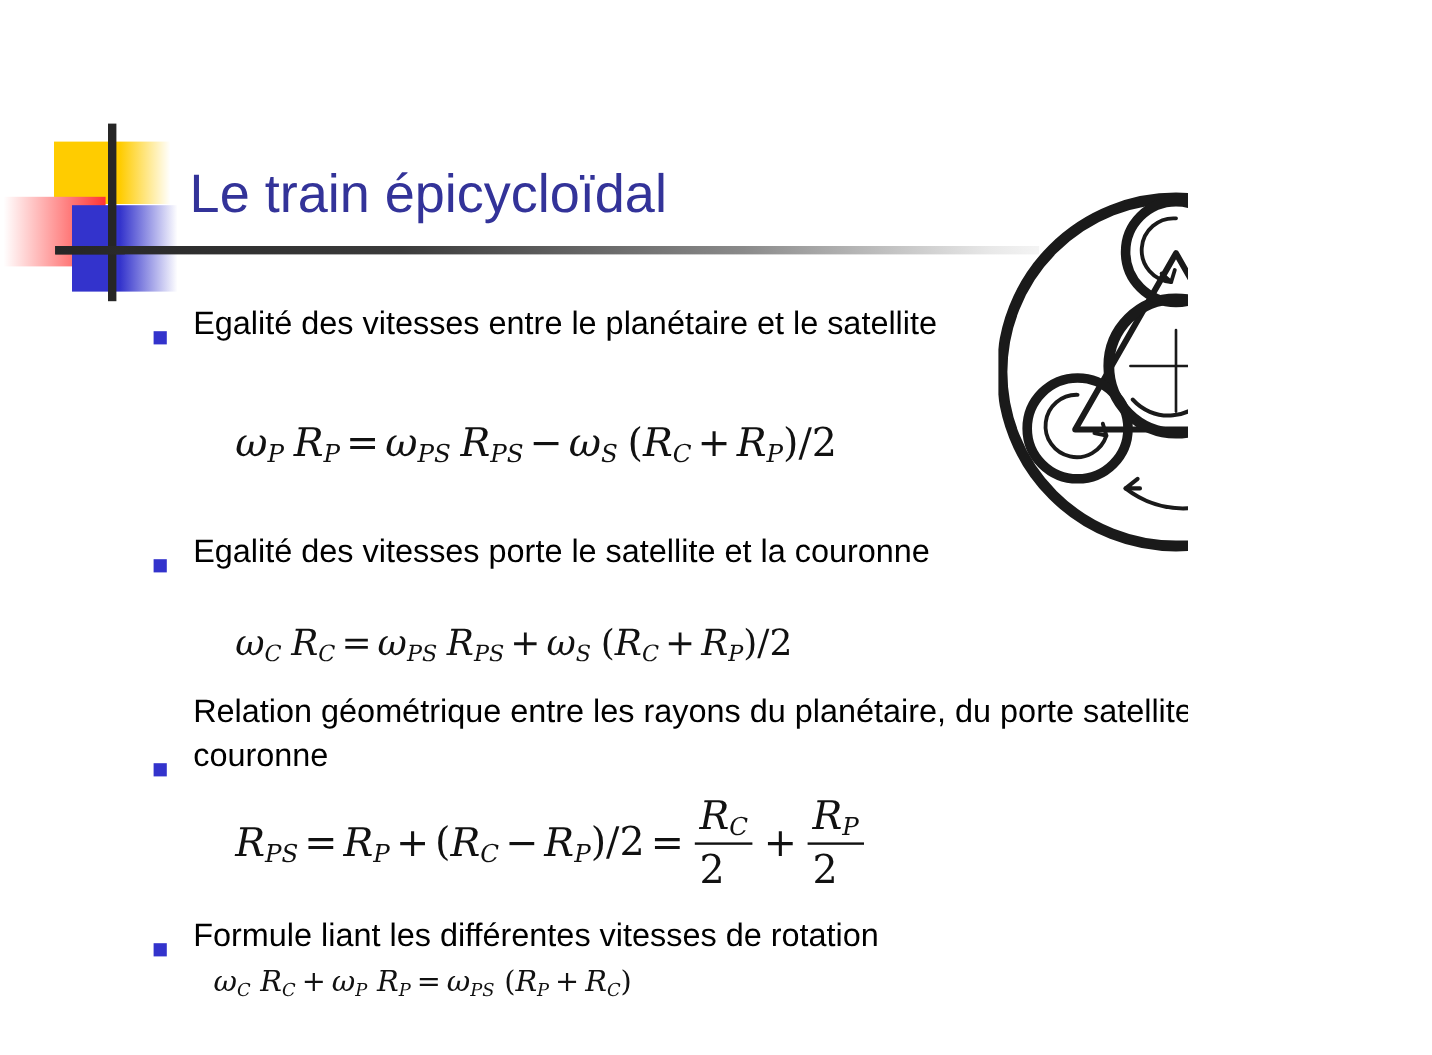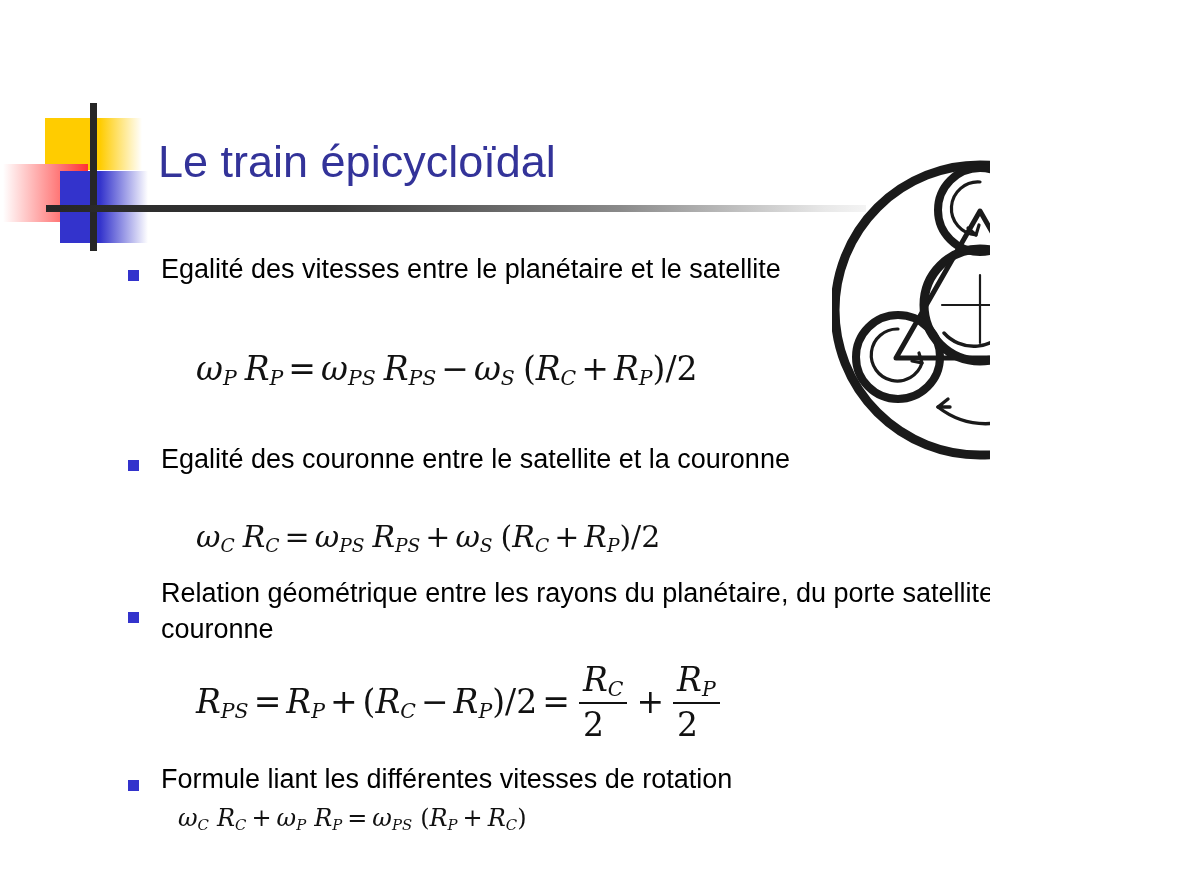--- a/index.html
+++ b/index.html
@@ -58,21 +58,21 @@
     color: #333399;
     font-family: "Liberation Sans", sans-serif;
     white-space: nowrap;
     letter-spacing: 0px;
   }
 
   
   .bullet-row {
     position: absolute;
     display: flex;
-    align-items: center;
+    align-items: flex-end;
   }
   .bullet-marker {
     width: 11px; height: 11px;
     background: #3333CC;
     flex: 0 0 auto;
     margin-top: 12px;
     margin-right: 22px;
   }
   .bullet-text {
     font-size: 27px;
@@ -171,21 +171,21 @@
     <div class="bullet-marker"></div>
     <div class="bullet-text">Egalité des vitesses entre le planétaire et le satellite</div>
   </div>
 
   <div class="eq" id="eq1">
     <span class="v">ω<sub>P</sub></span><span class="sp"></span><span class="v">R<sub>P</sub></span><span class="op">=</span><span class="v">ω<sub>PS</sub></span><span class="sp"></span><span class="v">R<sub>PS</sub></span><span class="op">−</span><span class="v">ω<sub>S</sub></span><span class="sp"></span><span class="paren">(</span><span class="v">R<sub>C</sub></span><span class="op">+</span><span class="v">R<sub>P</sub></span><span class="paren">)</span><span class="num">/2</span>
   </div>
 
   <div class="bullet-row" id="b2">
     <div class="bullet-marker"></div>
-    <div class="bullet-text">Egalité des couronne entre le satellite et la couronne</div>
+    <div class="bullet-text">Egalité des vitesses porte le satellite et la couronne</div>
   </div>
 
   <div class="eq" id="eq2">
     <span class="v">ω<sub>C</sub></span><span class="sp"></span><span class="v">R<sub>C</sub></span><span class="op">=</span><span class="v">ω<sub>PS</sub></span><span class="sp"></span><span class="v">R<sub>PS</sub></span><span class="op">+</span><span class="v">ω<sub>S</sub></span><span class="sp"></span><span class="paren">(</span><span class="v">R<sub>C</sub></span><span class="op">+</span><span class="v">R<sub>P</sub></span><span class="paren">)</span><span class="num">/2</span>
   </div>
 
   <div class="bullet-row" id="b3">
     <div class="bullet-marker"></div>
     <div class="bullet-text">Relation géométrique entre les rayons du planétaire, du porte satellite et de la couronne</div>
   </div>

